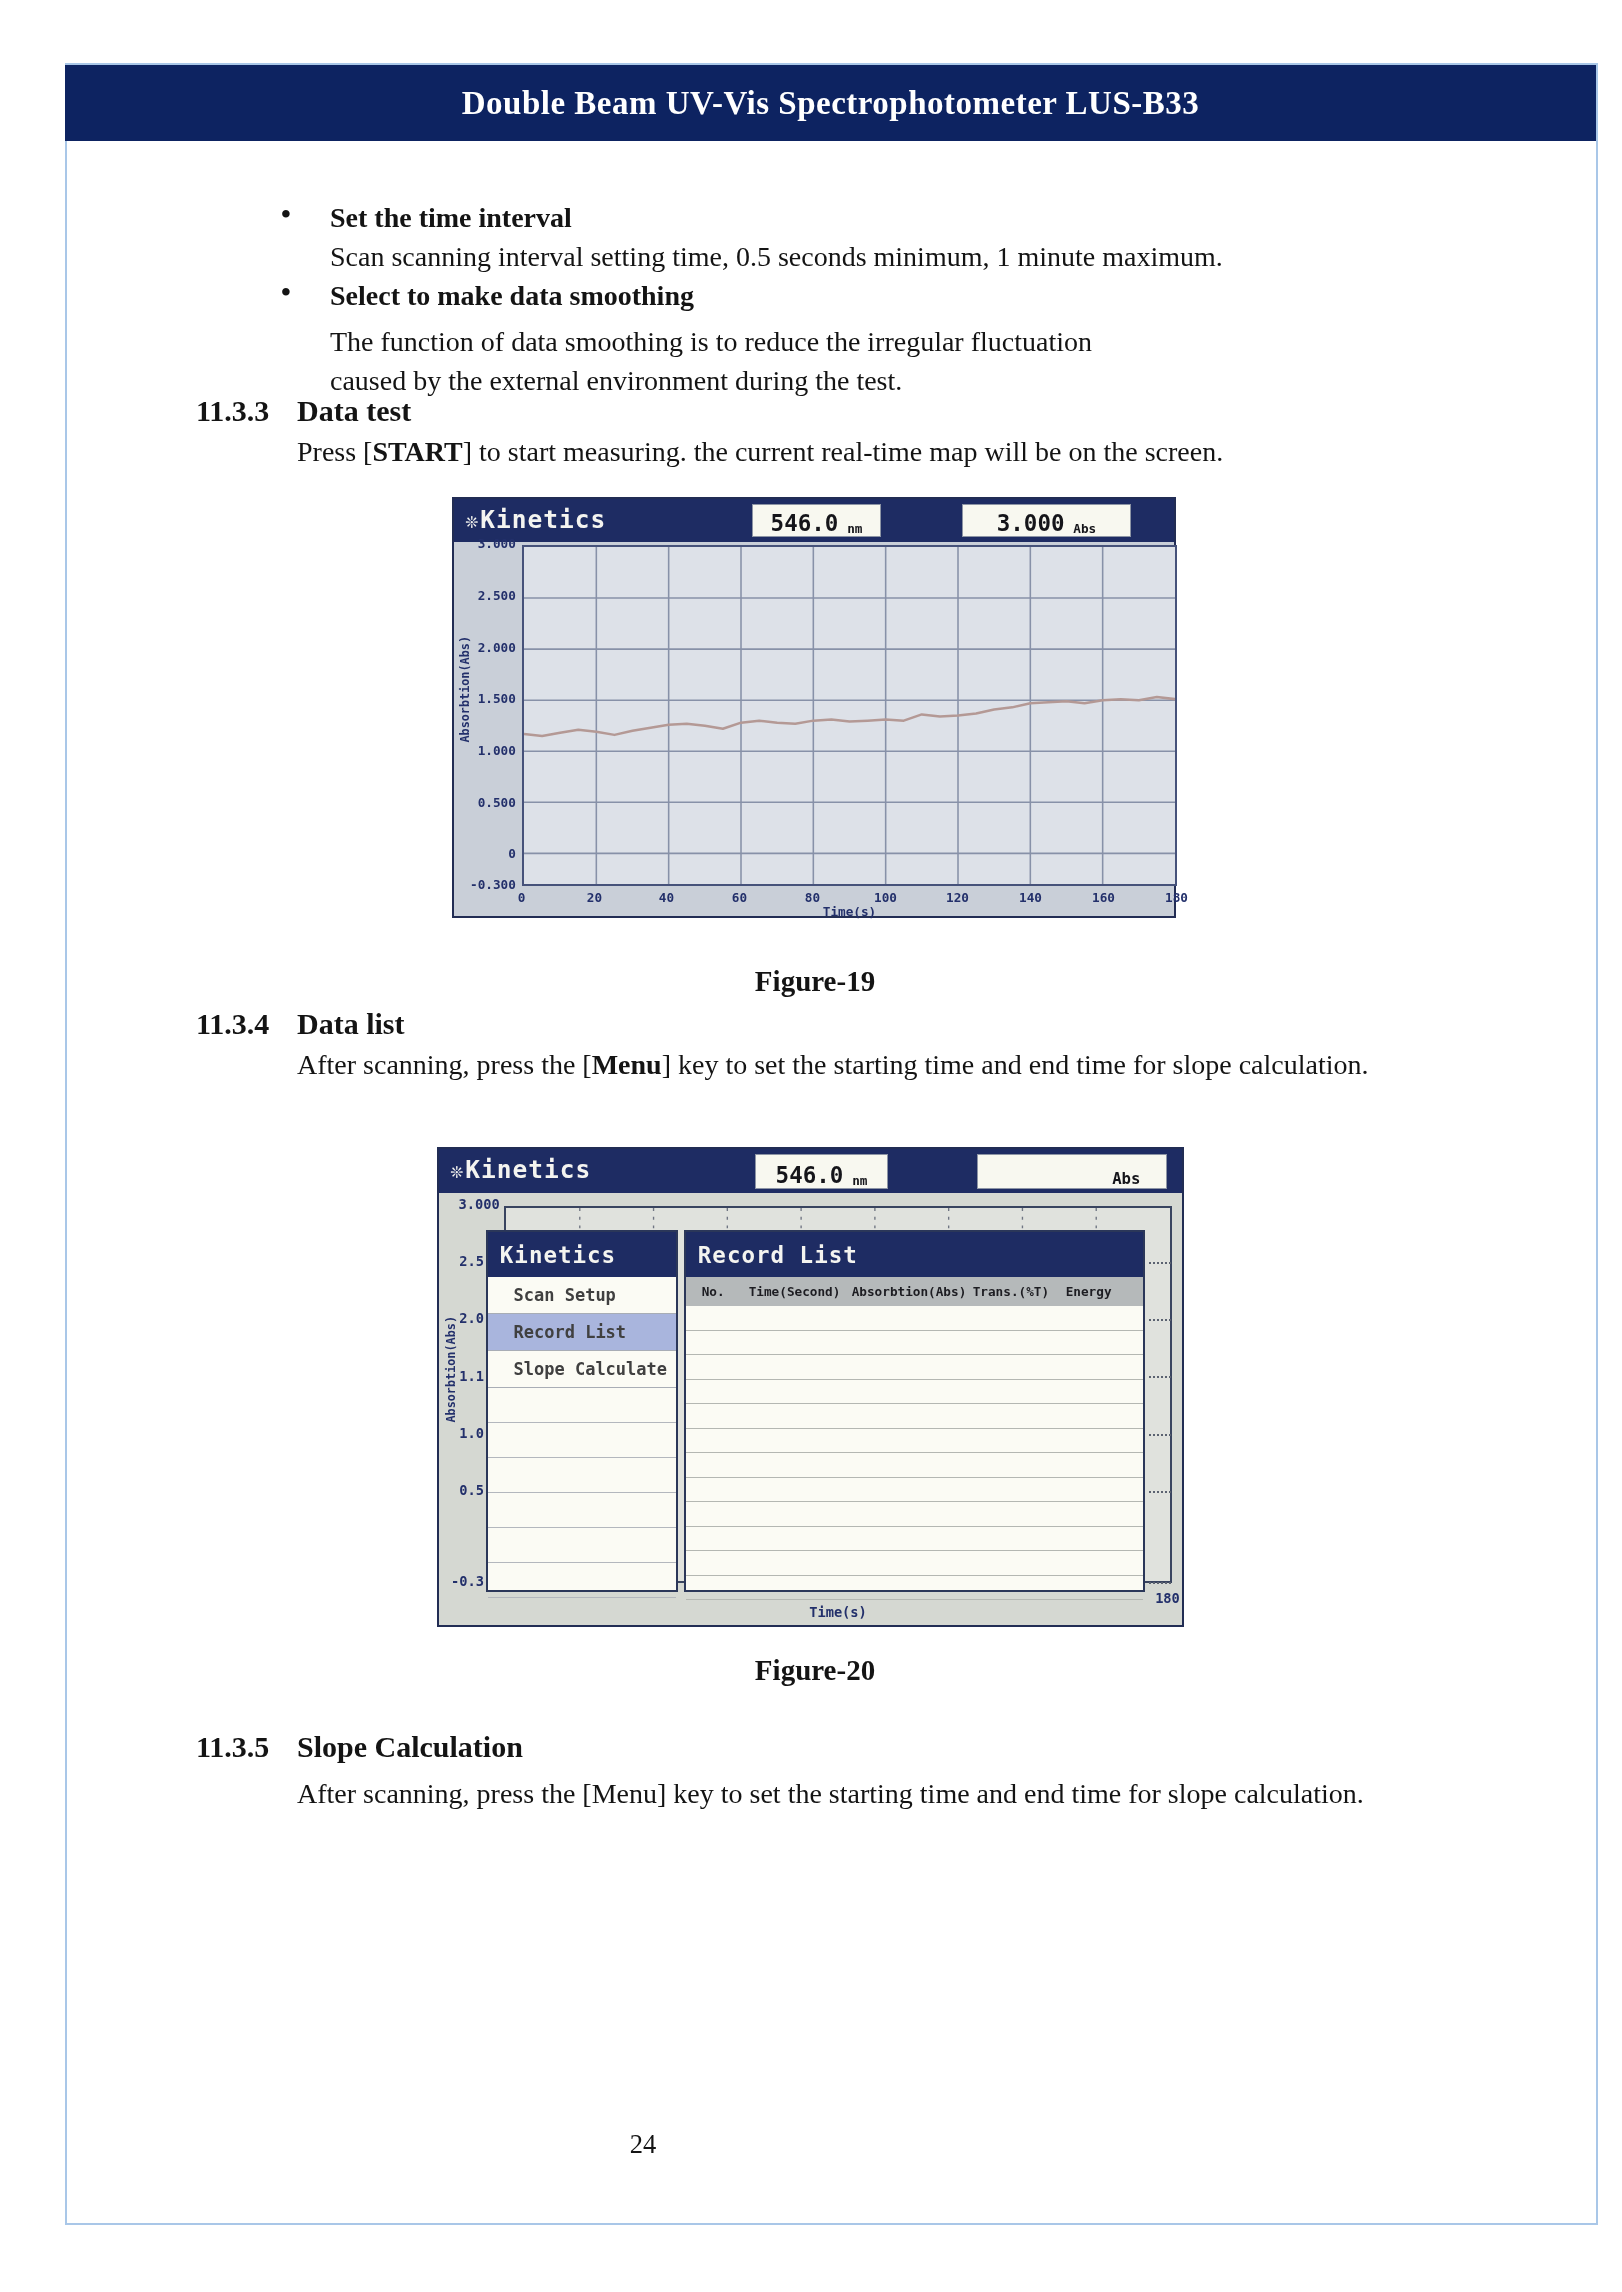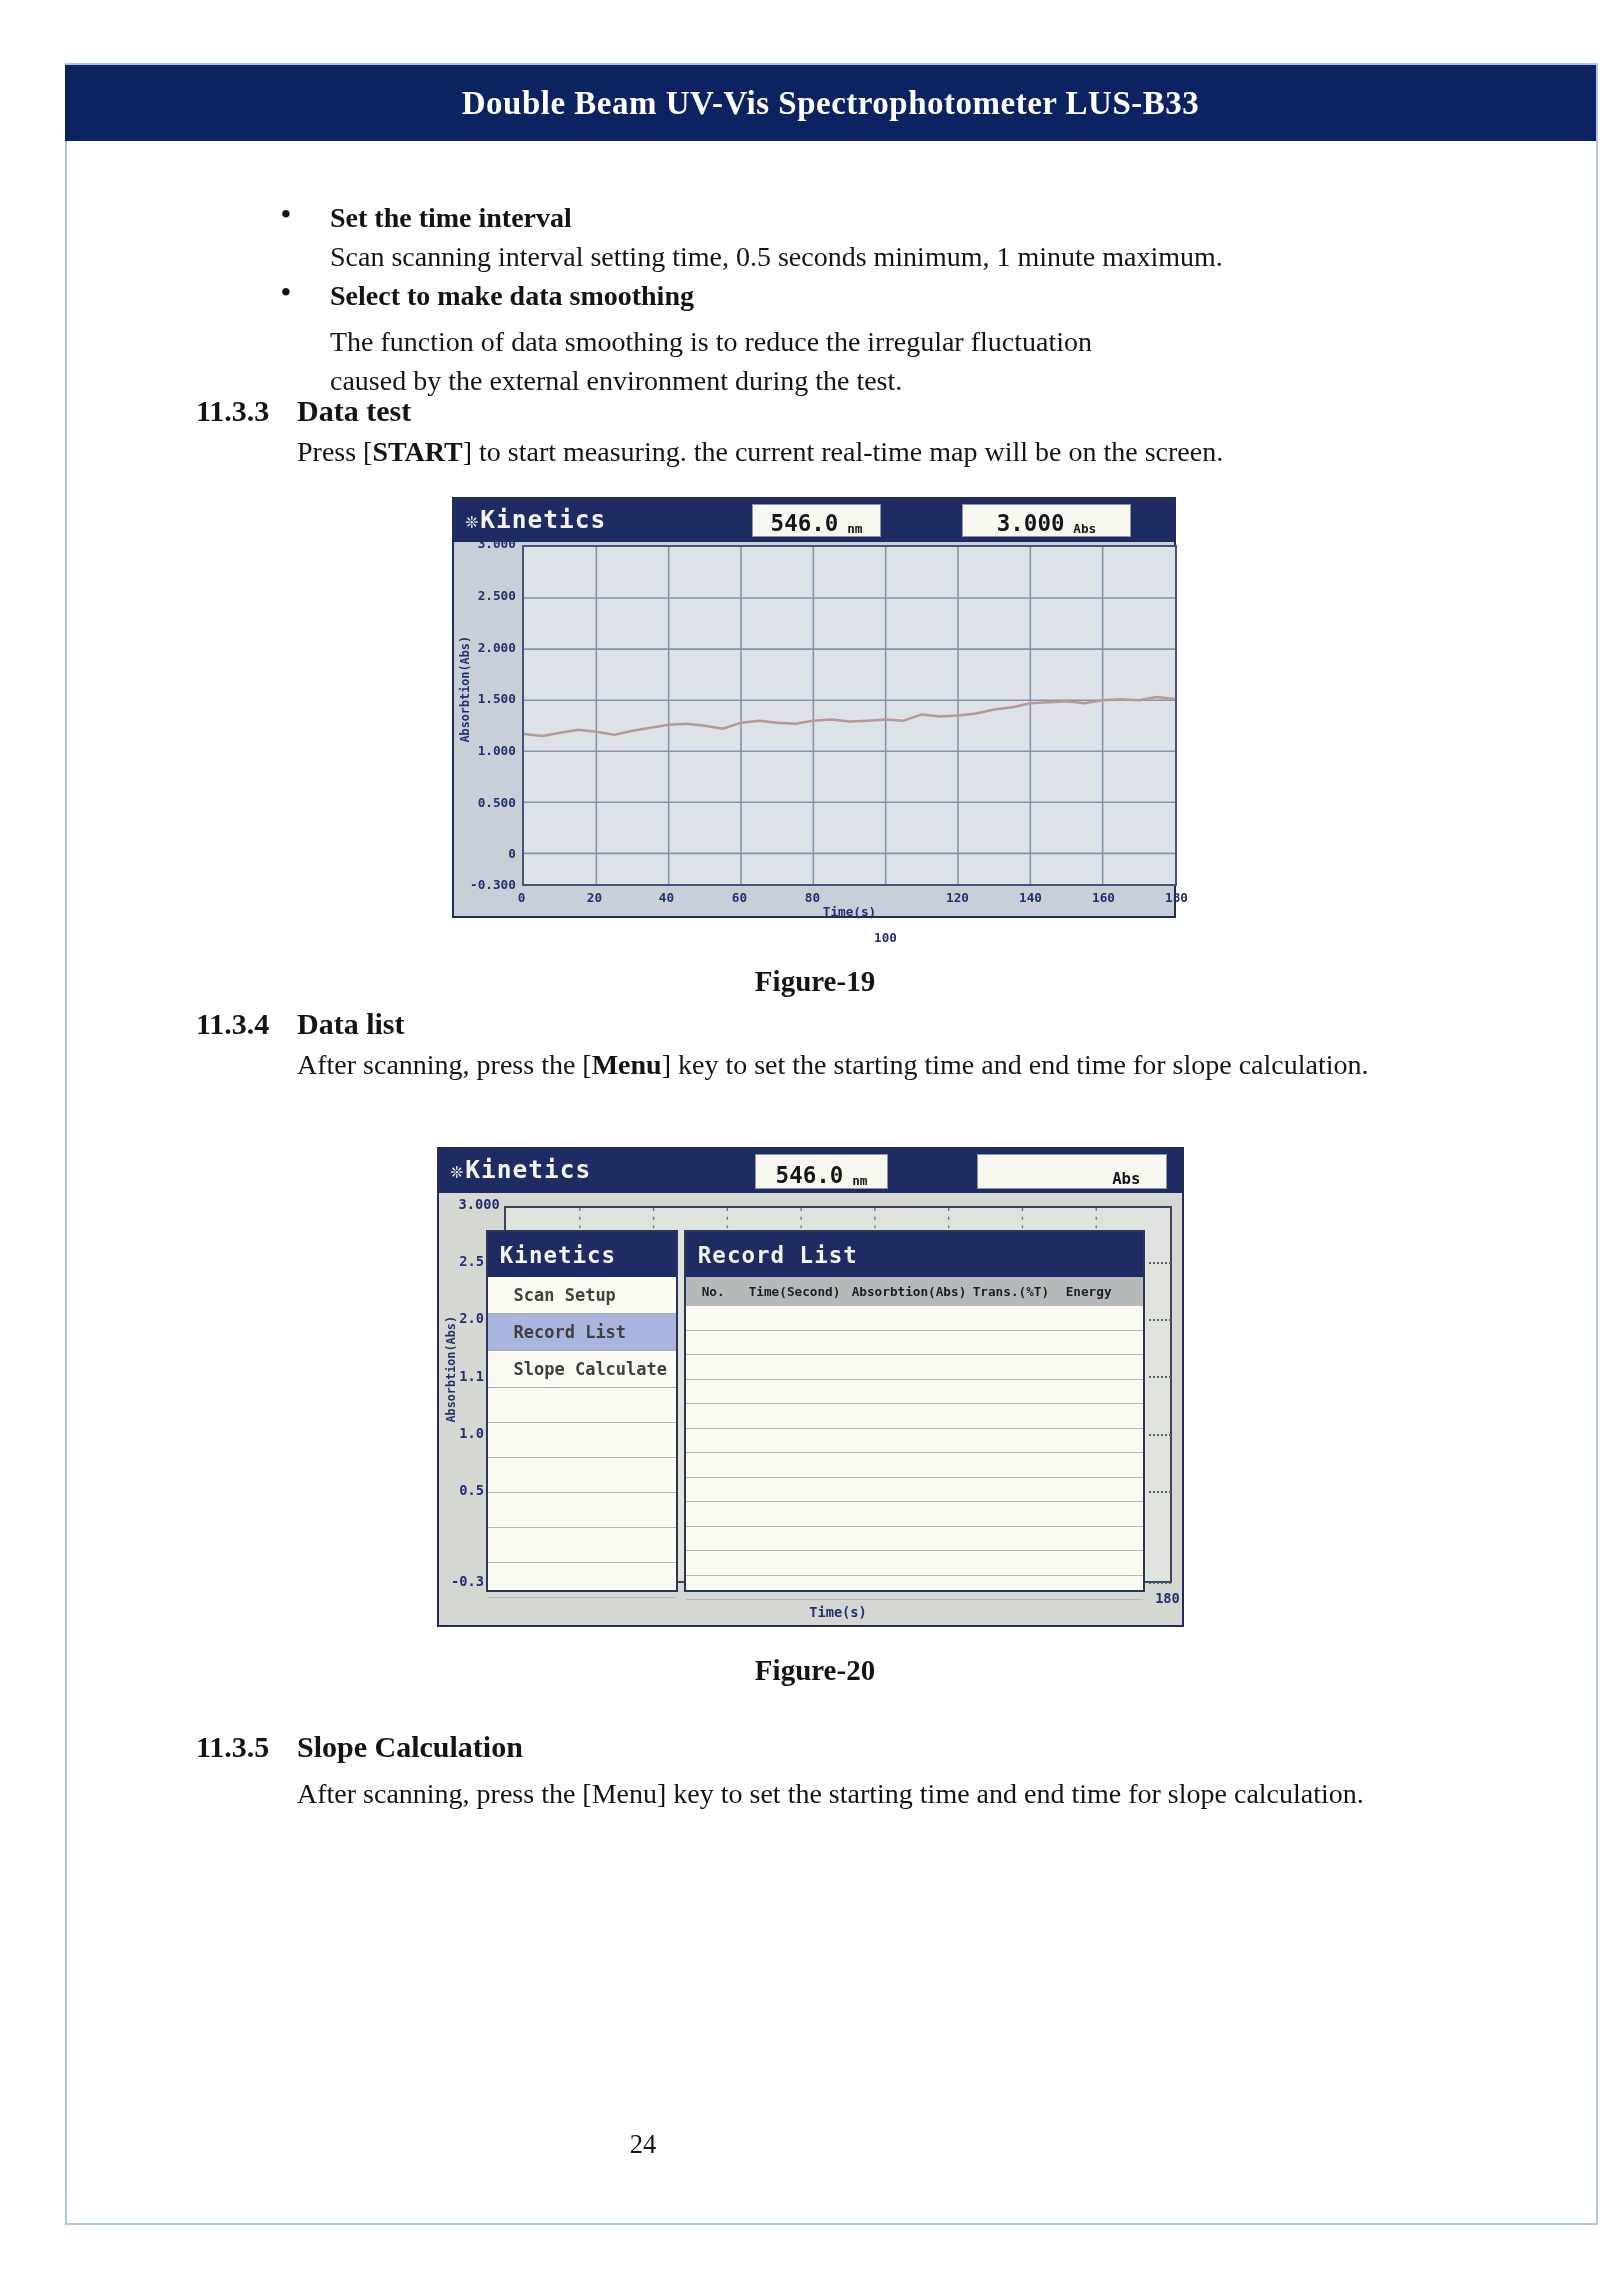--- a/index.html
+++ b/index.html
@@ -126,21 +126,21 @@
         <div class="y-lab" style="left: 5.9px; top: 296px; width: 56px;">0.500</div>
         <div class="y-lab" style="left: 5.9px; top: 347px; width: 56px;">0</div>
         <div class="y-lab" style="left: 5.9px; top: 378px; width: 56px;">-0.300</div>
       </div>
     <div id="f19-xlab">
         <div class="x-lab" style="left: 50px; top: 391px;">0</div>
         <div class="x-lab" style="left: 123px; top: 391px;">20</div>
         <div class="x-lab" style="left: 195px; top: 391px;">40</div>
         <div class="x-lab" style="left: 268px; top: 391px;">60</div>
         <div class="x-lab" style="left: 341px; top: 391px;">80</div>
-        <div class="x-lab" style="left: 414px; top: 391px; margin-top: 40px;">100</div>
+        <div class="x-lab" style="left: 414px; top: 391px;">100</div>
         <div class="x-lab" style="left: 486px; top: 391px;">120</div>
         <div class="x-lab" style="left: 559px; top: 391px;">140</div>
         <div class="x-lab" style="left: 632px; top: 391px;">160</div>
         <div class="x-lab" style="left: 705px; top: 391px;">180</div>
       </div>
     <div class="ax-title yrot" style="left:3.9px;top:137px;">Absorbtion(Abs)</div>
     <div class="ax-title" style="left:68px;top:405px;width:655px;text-align:center;">Time(s)</div>
   </div>
 
   <div class="caption" style="top:965px;">Figure-19</div>

